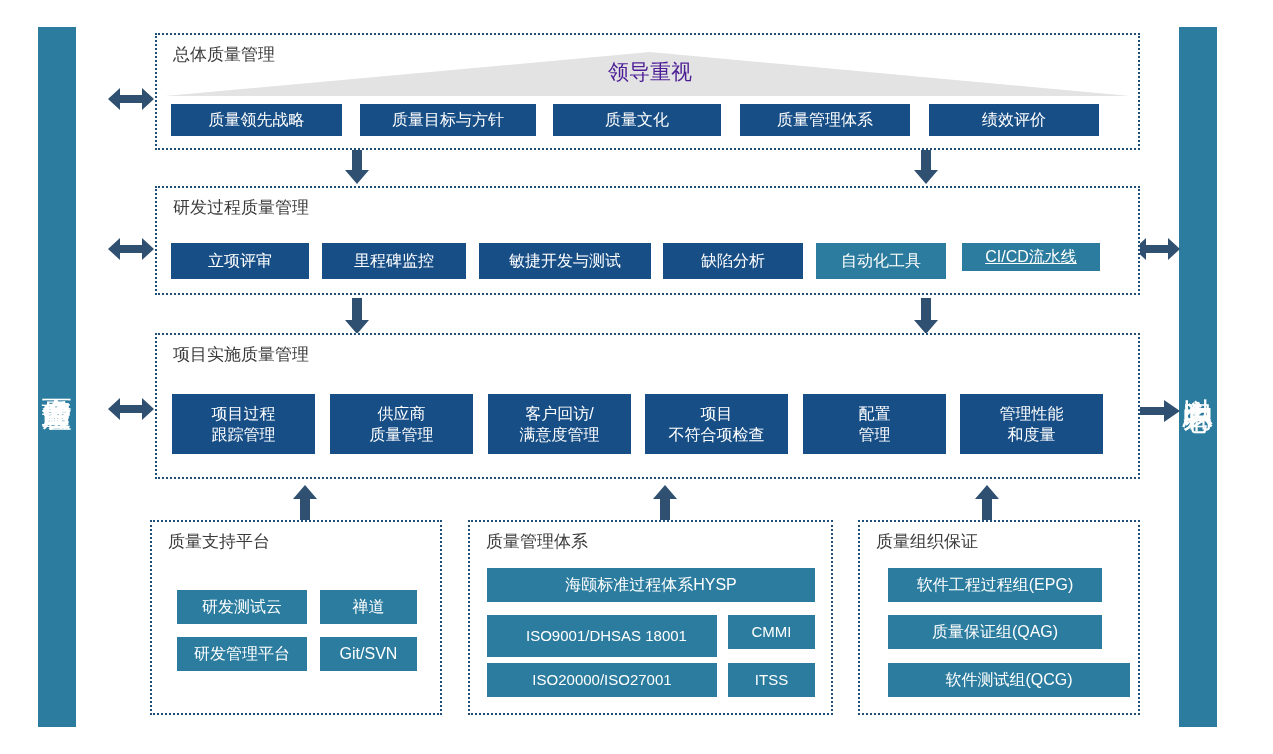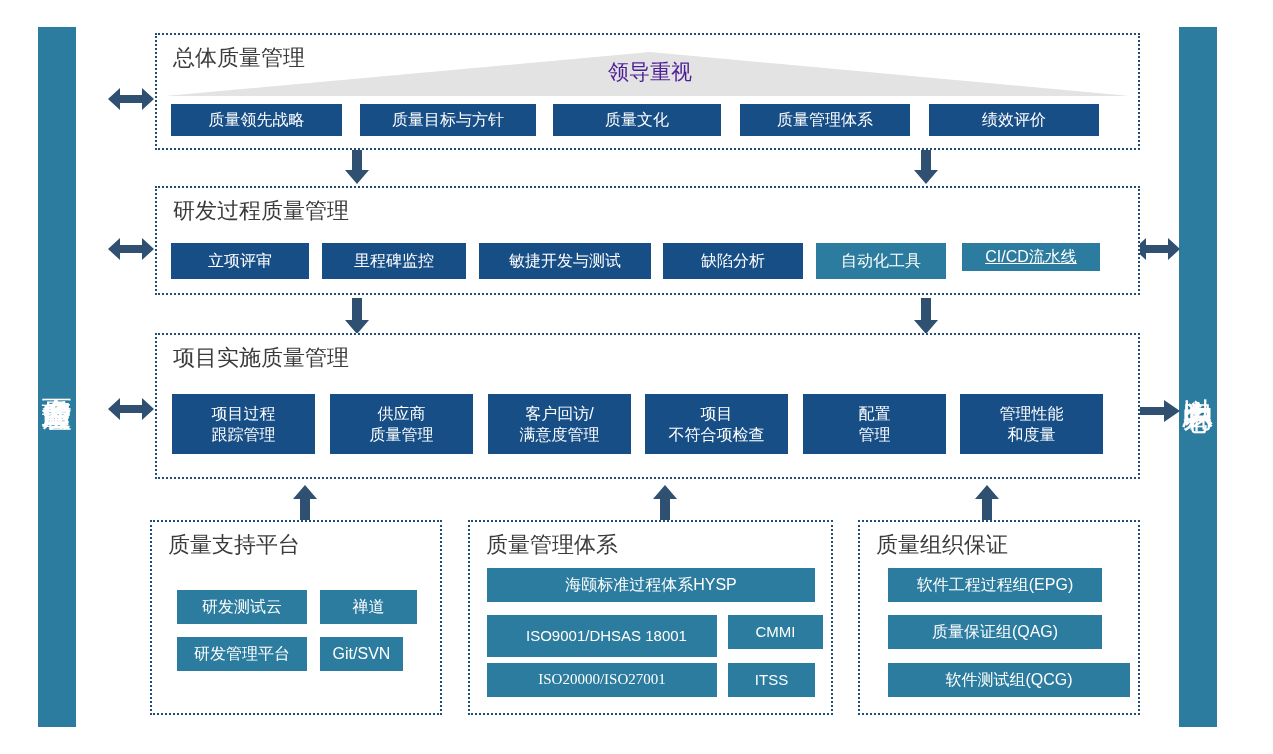--- a/index.html
+++ b/index.html
@@ -42,21 +42,21 @@
   .panel {
     position: absolute;
     border: 2px dotted #1F4E79;
     box-sizing: border-box;
     background: #ffffff;
   }
   .panel-title {
     position: absolute;
     left: 16px;
     top: 8px;
-    font-size: 22px;
+    font-size: 17px;
     color: #3b3b3b;
     white-space: nowrap;
   }
 
   
   .box {
     position: absolute;
     box-sizing: border-box;
     display: flex;
     align-items: center;
@@ -229,38 +229,38 @@
 
   <div class="box teal" style="left:177px; top:590px; width:130px; height:34px;">
     <span>研发测试云</span>
   </div>
   <div class="box teal" style="left:320px; top:590px; width:97px; height:34px;">
     <span>禅道</span>
   </div>
   <div class="box teal" style="left:177px; top:637px; width:130px; height:34px;">
     <span>研发管理平台</span>
   </div>
-  <div class="box teal" style="left:320px; top:637px; width:83px; height:34px;">
+  <div class="box teal" style="left:320px; top:637px; width:97px; height:34px;">
     <span>Git/SVN</span>
   </div>
 
   <div class="panel" style="left:468px; top:520px; width:365px; height:195px;">
     <div class="panel-title">质量管理体系</div>
   </div>
 
   <div class="box teal" style="left:487px; top:568px; width:328px; height:34px;">
     <span>海颐标准过程体系HYSP</span>
   </div>
   <div class="box teal small" style="left:487px; top:615px; width:230px; height:42px;padding-left:9px;">
     <span>ISO9001/DHSAS 18001</span>
   </div>
-  <div class="box teal small" style="left:728px; top:615px; width:95px; height:34px;">
+  <div class="box teal small" style="left:728px; top:615px; width:87px; height:34px;">
     <span>CMMI</span>
   </div>
-  <div class="box teal small" style="left:487px; top:663px; width:230px; height:34px;font-family:Liberation Serif, serif;">
+  <div class="box teal small" style="left:487px; top:663px; width:230px; height:34px;">
     <span>ISO20000/ISO27001</span>
   </div>
   <div class="box teal small" style="left:728px; top:663px; width:87px; height:34px;">
     <span>ITSS</span>
   </div>
 
   <div class="panel" style="left:858px; top:520px; width:282px; height:195px;">
     <div class="panel-title">质量组织保证</div>
   </div>
 

